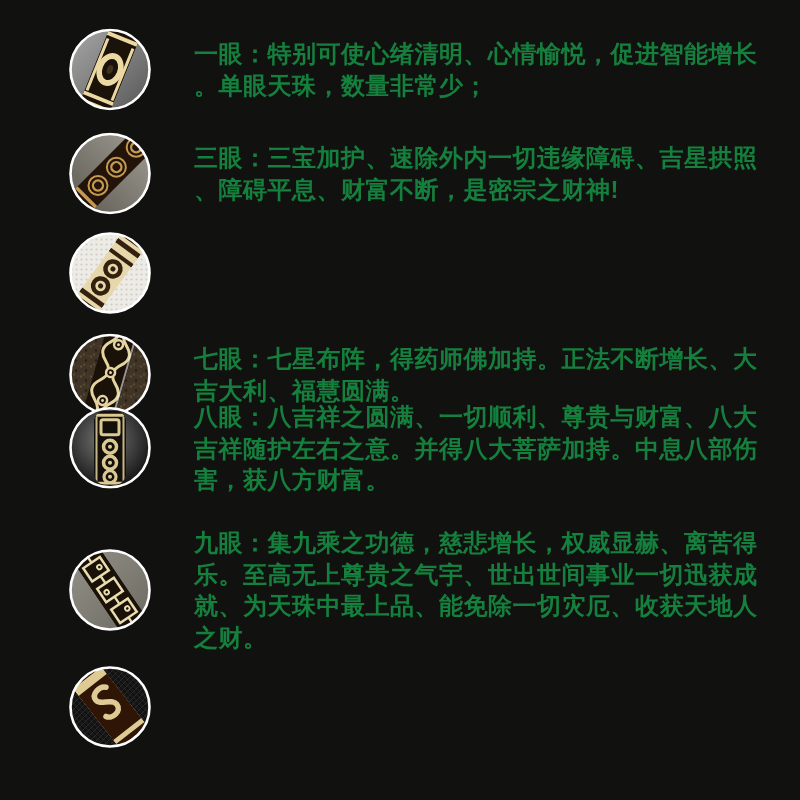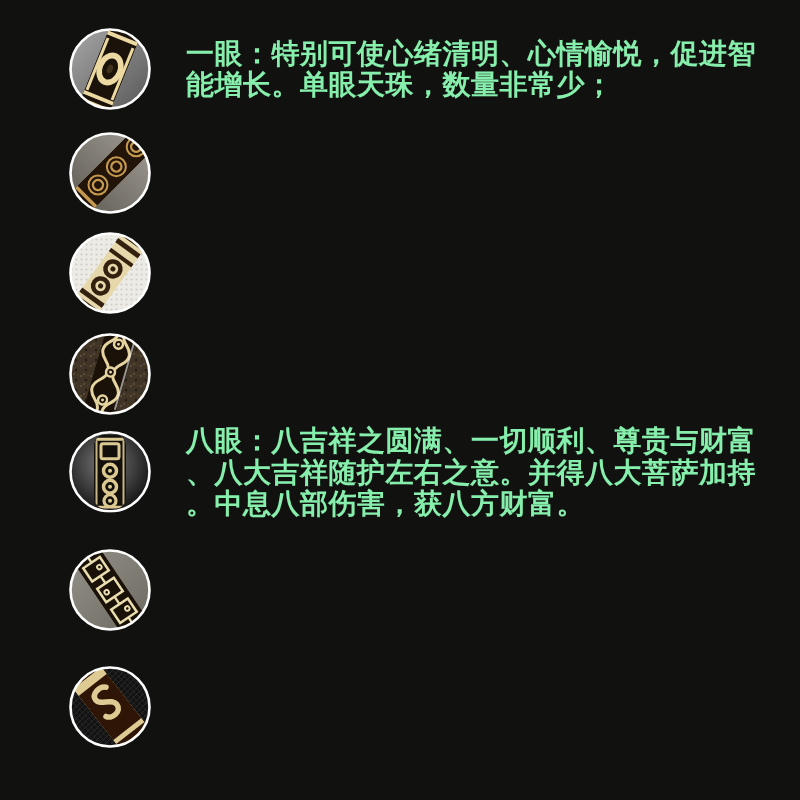--- a/index.html
+++ b/index.html
@@ -12,23 +12,23 @@
   .page{position:absolute;inset:0;}
   .row{
     position:absolute;left:69px;
     display:flex;align-items:center;gap:27px;
     width:716px;
     transform:translateY(-50%);
   }
   .photo{width:82px;height:82px;flex:0 0 82px;}
   .photo svg{display:block;}
   .desc{
-    margin:8px;width:586px;
-    color:#86efac;
-    font-size:28px;line-height:31.5px;font-weight:700;
+    margin:16px;width:586px;
+    color:#15803d;
+    font-size:24px;line-height:31.5px;font-weight:700;
     letter-spacing:.5px;
     word-break:break-all;line-break:anywhere;
     text-align:justify;text-justify:none;text-align:left;
   }
   .hiddefs{position:absolute;width:0;height:0;overflow:hidden;}
 </style>
 </head>
 <body>
 
 <svg class="hiddefs" aria-hidden="true">
@@ -132,20 +132,21 @@
             <circle cx="41" cy="58" r="9.5" fill="none" stroke="#c59a4f" stroke-width="2"></circle>
             <circle cx="41" cy="58" r="5" fill="none" stroke="#c59a4f" stroke-width="2.4"></circle>
             <rect x="27" y="73" width="28" height="3.5" fill="#c59a4f"></rect>
             <rect x="27" y="80" width="28" height="3.5" fill="#c59a4f"></rect>
             <rect x="27" y="-14" width="28" height="3.5" fill="#c59a4f"></rect>
           </g>
         </g>
         <circle cx="41" cy="41" r="39.5" fill="none" stroke="#ffffff" stroke-width="2.6"></circle>
       </svg>
     </div>
+    <p class="desc"><span>三眼：</span><span>三宝加护、速除外内一切违缘障碍、吉星拱照、障碍平息、财富不断，是密宗之财神!</span></p>
   </div>
 
   <div class="row" style="top:273px">
     <div class="photo">
       <svg width="82" height="82" viewBox="0 0 82 82">
         <g clip-path="url(#cc)">
           <rect width="82" height="82" fill="url(#meshPat)"></rect>
           <g transform="rotate(36 41 41)" clip-path="url(#cap3)">
             <rect x="27" y="-20" width="28" height="124" fill="#e7d8ac"></rect>
             <rect x="27" y="-10" width="28" height="5" fill="#34200e"></rect>
@@ -180,23 +181,24 @@
             <circle cx="41" cy="39" r="4.5" fill="#1a1109" stroke="#e6d4a0" stroke-width="2.5"></circle>
             <circle cx="41" cy="39" r="1.5" fill="#e6d4a0"></circle>
             <circle cx="41" cy="68" r="4.5" fill="#1a1109" stroke="#e6d4a0" stroke-width="2.5"></circle>
             <circle cx="41" cy="68" r="1.5" fill="#e6d4a0"></circle>
             <rect x="54.5" y="-6" width="2" height="80" fill="#ffffff" opacity="0.55"></rect>
           </g>
         </g>
         <circle cx="41" cy="41" r="39.5" fill="none" stroke="#ffffff" stroke-width="2.6"></circle>
       </svg>
     </div>
-  </div>
-
-  <div class="row" style="top:472px">
+    <p class="desc"><span>七眼：</span><span>七星布阵，得药师佛加持。正法不断增长、大吉大利、福慧圆满。</span></p>
+  </div>
+
+  <div class="row" style="top:448px">
     <div class="photo">
       <svg width="82" height="82" viewBox="0 0 82 82">
         <g clip-path="url(#cc)">
           <rect width="82" height="82" fill="url(#bgGrad5)"></rect>
           <ellipse cx="41" cy="79" rx="19" ry="3.5" fill="#000000" opacity="0.55"></ellipse>
           <g clip-path="url(#cap5)">
             <rect x="25" y="4" width="32" height="74" fill="#13100c"></rect>
             <rect x="27" y="7" width="28" height="3" fill="#dcc992"></rect>
             <rect x="26.5" y="10" width="2" height="64" fill="#dcc992" opacity="0.9"></rect>
             <rect x="53.5" y="10" width="2" height="64" fill="#dcc992" opacity="0.9"></rect>
@@ -240,20 +242,21 @@
               <circle cx="37" cy="91" r="1.3" fill="#1a1208"></circle>
             <rect x="39.8" y="0" width="2.4" height="8" fill="#e9dcae"></rect>
             <rect x="39.8" y="24" width="2.4" height="9" fill="#e9dcae"></rect>
             <rect x="39.8" y="49" width="2.4" height="9" fill="#e9dcae"></rect>
             <rect x="39.8" y="74" width="2.4" height="9" fill="#e9dcae"></rect>
           </g>
         </g>
         <circle cx="41" cy="41" r="39.5" fill="none" stroke="#ffffff" stroke-width="2.6"></circle>
       </svg>
     </div>
+    <p class="desc"><span>九眼：</span><span>集九乘之功德，慈悲增长，权威显赫、离苦得乐。至高无上尊贵之气宇、世出世间事业一切迅获成就、为天珠中最上品、能免除一切灾厄、收获天地人之财。</span></p>
   </div>
 
   <div class="row" style="top:707px">
     <div class="photo">
       <svg width="82" height="82" viewBox="0 0 82 82">
         <g clip-path="url(#cc)">
           <rect width="82" height="82" fill="url(#carbonPat)"></rect>
           <g transform="rotate(-38 41 41)" clip-path="url(#cap7)">
             <rect x="23" y="-18" width="36" height="120" fill="#decb93"></rect>
             <rect x="23" y="-18" width="36" height="12" fill="#2e1505"></rect>

